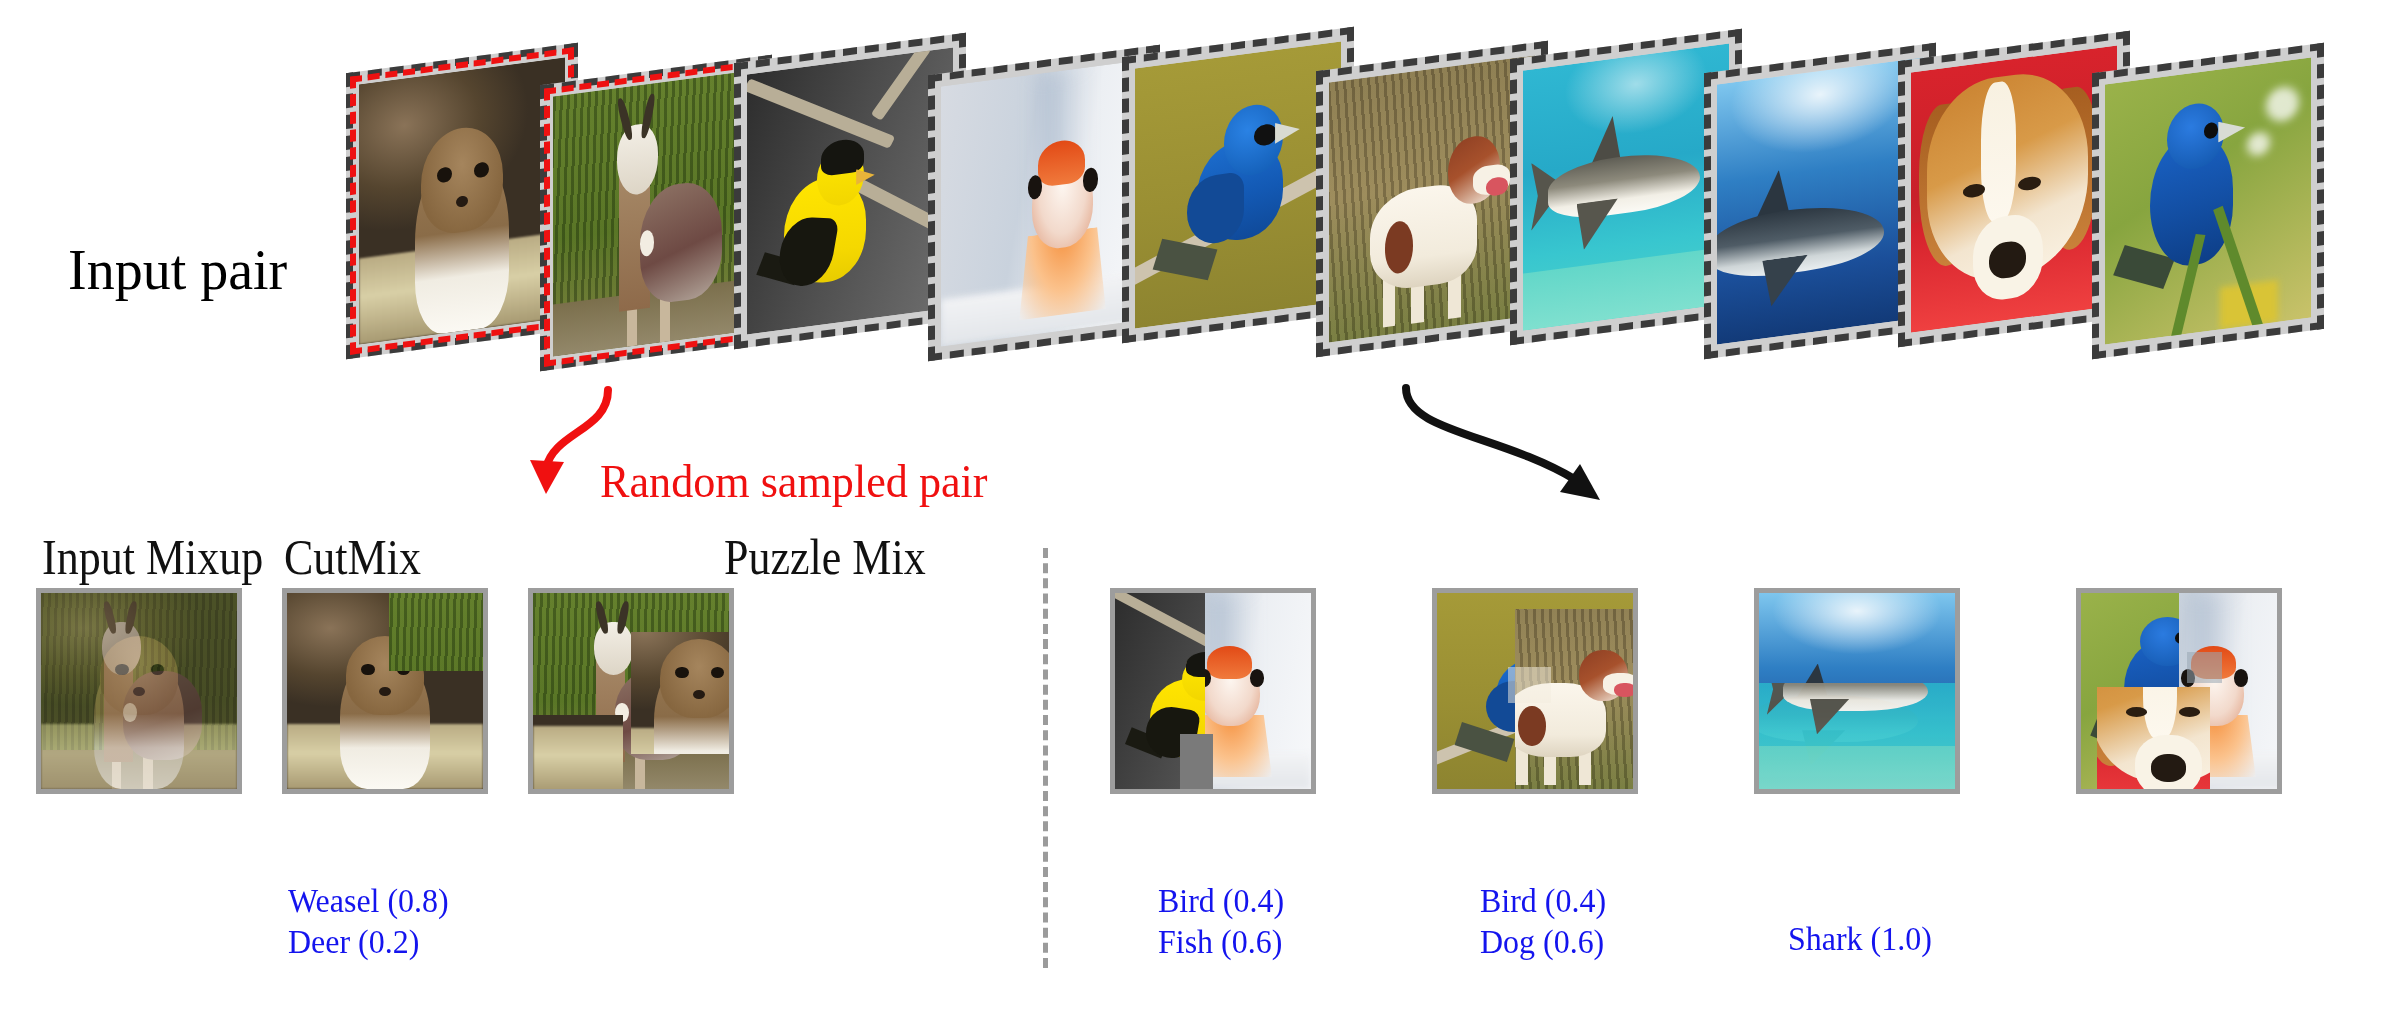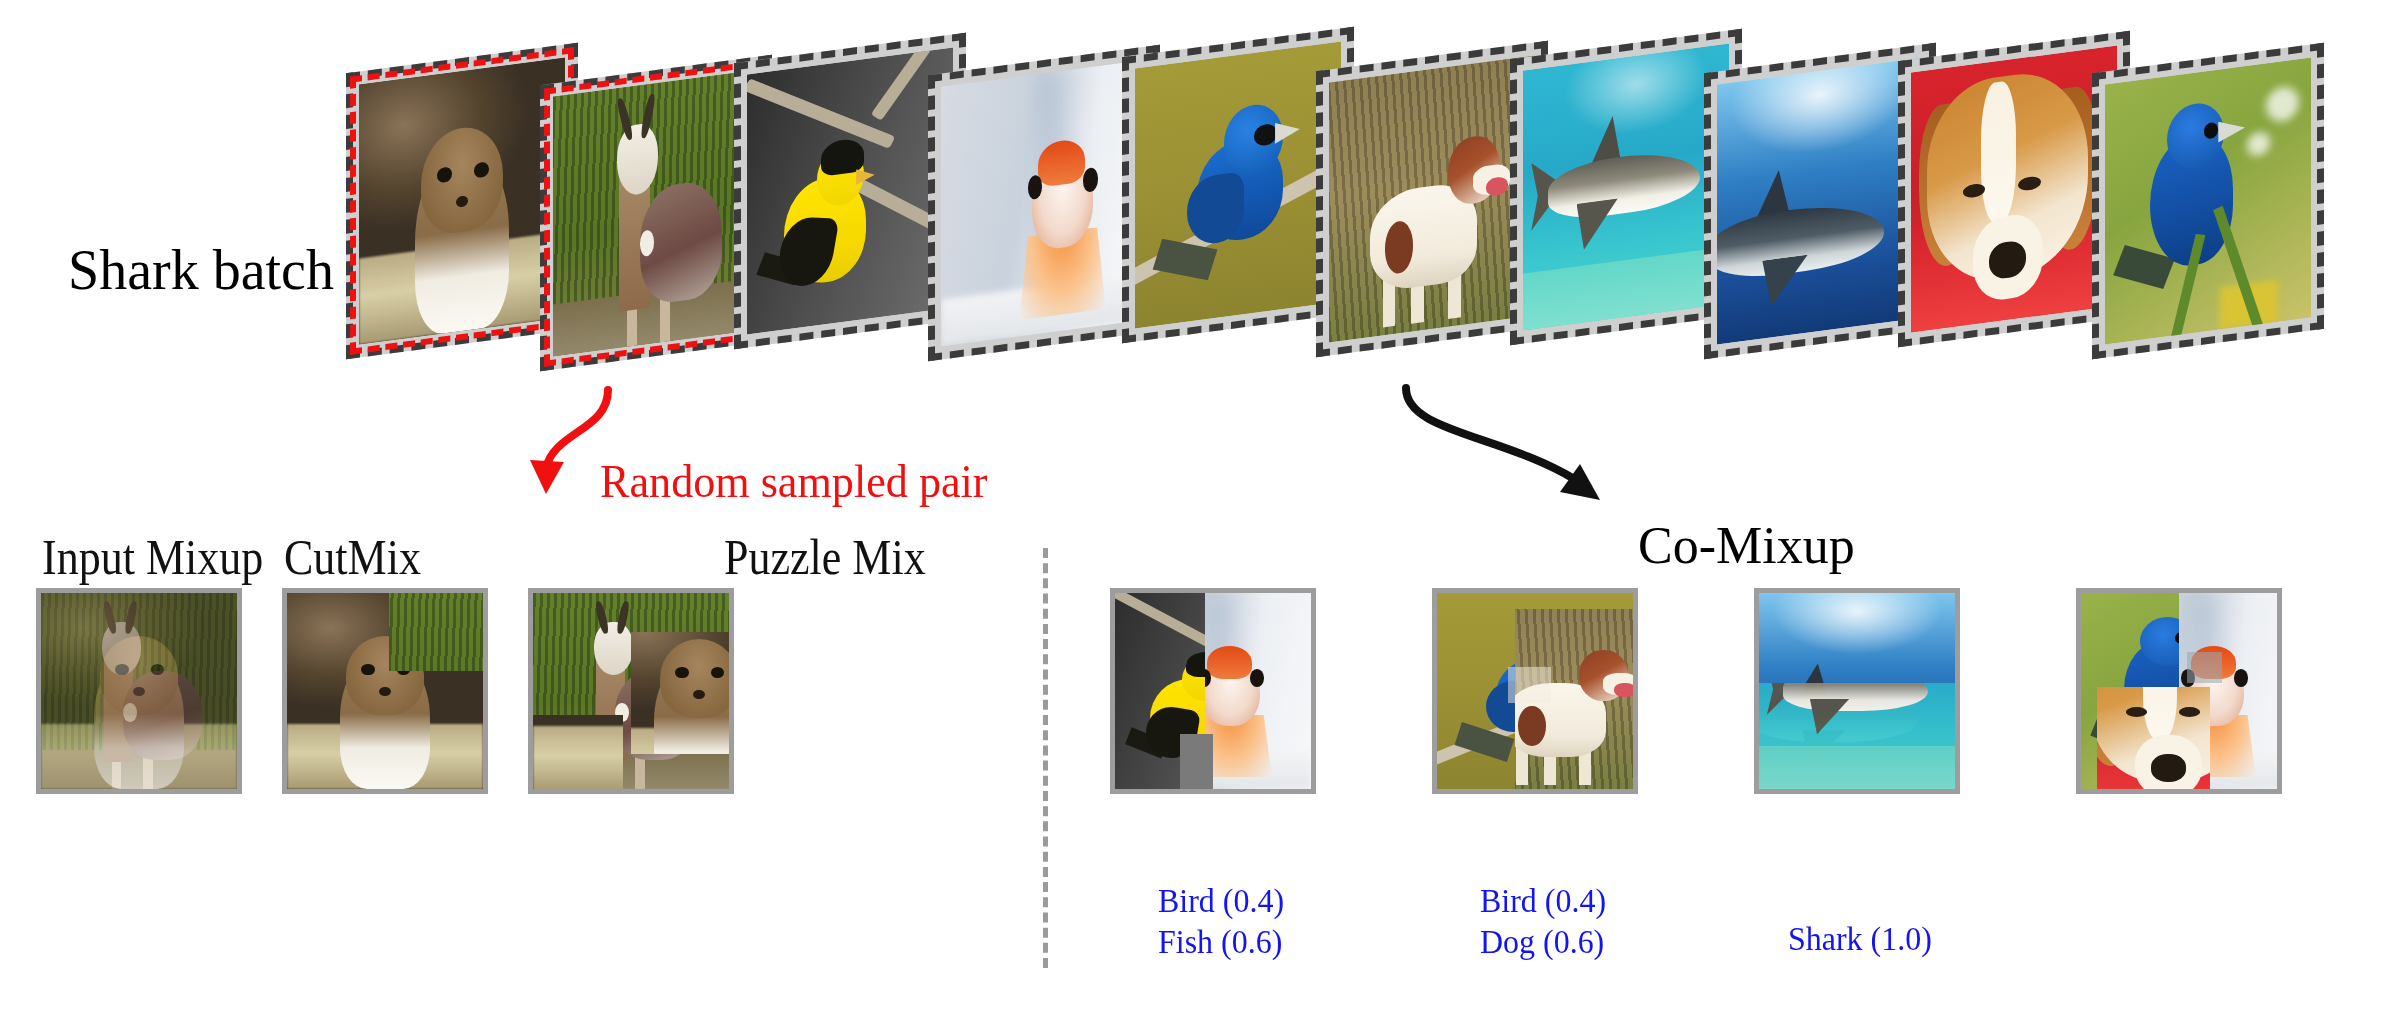--- a/index.html
+++ b/index.html
@@ -207,21 +207,21 @@
   .half .scene{width:196px;height:196px;position:absolute;top:0;}
   .patch{position:absolute;overflow:hidden;}
   .patch .scene{width:196px;height:196px;position:absolute;}
   .blend{position:absolute;inset:0;}
 </style>
 </head>
 <body>
 
 <div class="stage">
 
-  <div class="big-label" id="input-batch-label">Shark batch</div>
+  <div class="big-label" id="input-batch-label">Input pair</div>
 
   <div class="card sel" style="left:346px;top:58px;">
     <div class="inner">
       <div class="pic">
         <div class="scene s-weasel">
           <div class="lyr ground"></div>
             <div class="lyr body"></div>
           <div class="lyr head"></div>
             <div class="lyr eye l"></div>
           <div class="lyr eye r"></div>
@@ -392,21 +392,20 @@
   <svg id="arrow-black" style="left:1400px;top:388px;width:240px;height:140px;" viewBox="0 0 240 140">
     <path d="M6 0 C6 44, 100 46, 176 92" stroke="#111" stroke-width="8" fill="none" stroke-linecap="round"></path>
     <path d="M200 112 L160 104 L180 76 Z" fill="#111"></path>
   </svg>
 
   <div id="divider"></div>
 
   <div class="method-label" style="left:42px;top:528px;">Input Mixup</div>
   <div class="method-label" style="left:284px;top:528px;">CutMix</div>
   <div class="method-label" style="left:724px;top:528px;">Puzzle Mix</div>
-  <div class="big-label" id="comixup-label">Co-Mixup</div>
 
   <div class="tile" style="left:36px;top:588px;">
     <div class="pic">
       <div class="blend">
           <div class="scene s-deer">
         <div class="lyr grass"></div>
             <div class="lyr ground"></div>
         <div class="lyr leg a"></div>
             <div class="lyr leg b"></div>
         <div class="lyr neck"></div>
@@ -608,20 +607,24 @@
         </div>
       </div>
       <div class="patch" style="left:54%;top:30%;width:18%;height:16%;opacity:.55;">
         <div class="scene s-indigo" style="left:-100px;top:-50px;">
             <div class="lyr" style="inset:0;background:#9aa8b4;"></div>
           </div>
       </div>
     </div>
   </div>
 
+  <div class="caption" style="left:288px;top:880px;">
+    <div>Weasel (0.8)</div>
+    <div>Deer (0.2)</div>
+  </div>
   <div class="caption" style="left:1158px;top:880px;">
     <div>Bird (0.4)</div>
     <div>Fish (0.6)</div>
   </div>
   <div class="caption" style="left:1480px;top:880px;">
     <div>Bird (0.4)</div>
     <div>Dog (0.6)</div>
   </div>
   <div class="caption" style="left:1788px;top:918px;">
     <div>Shark (1.0)</div>

